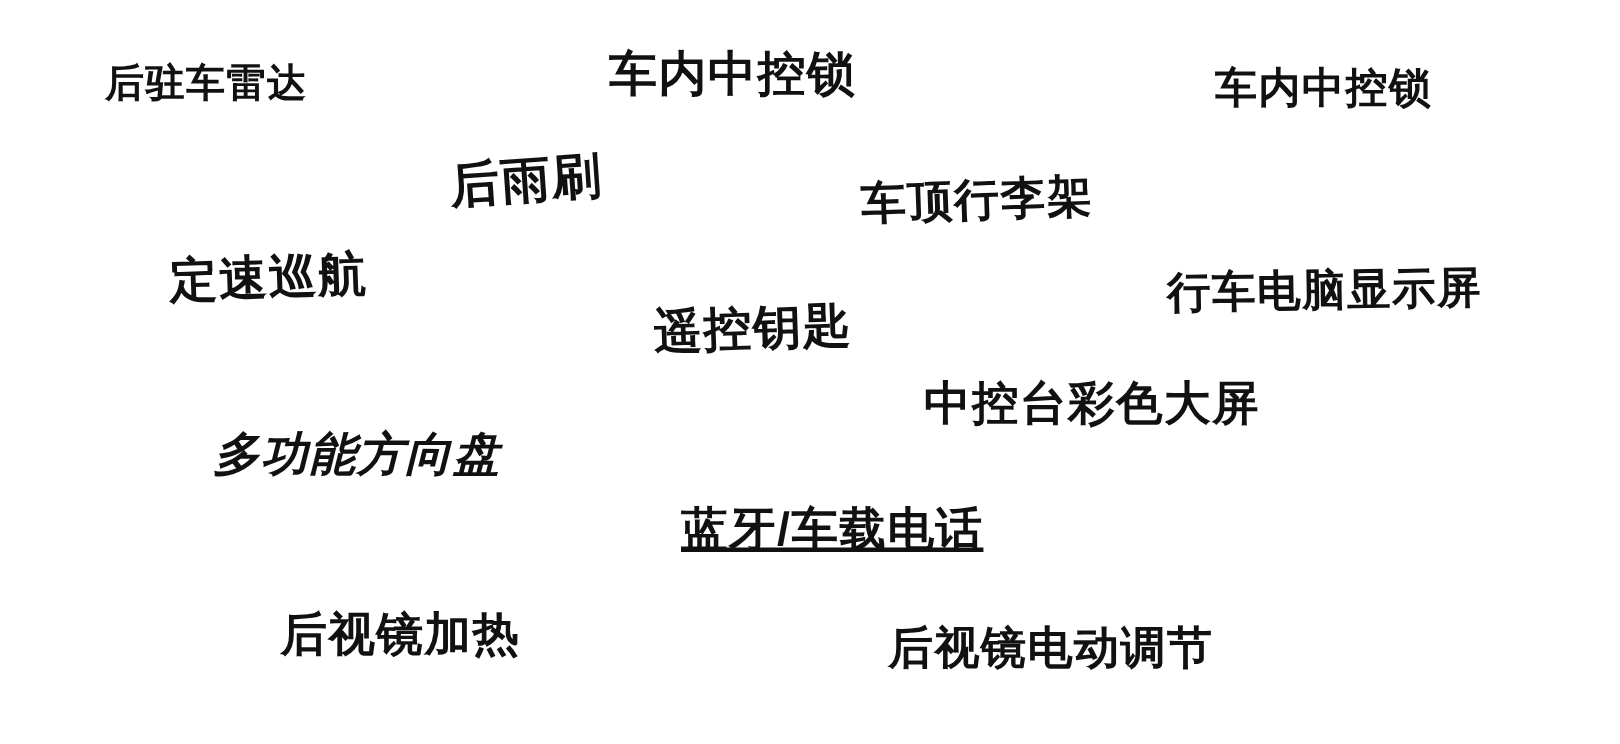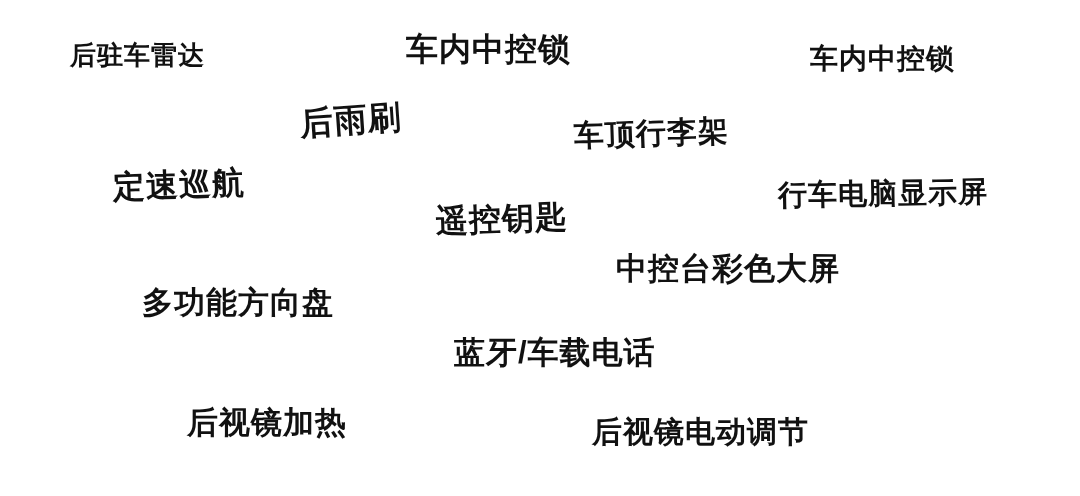--- a/index.html
+++ b/index.html
@@ -45,21 +45,21 @@
   <span class="tag" style="left:574px; top:116px; font-size:30px; transform:rotate(-2deg);">车顶行李架</span>
 
   <span class="tag" style="left:113px; top:166px; font-size:32px; transform:rotate(-2deg);">定速巡航</span>
 
   <span class="tag" style="left:778px; top:176px; font-size:29px; transform:rotate(-1deg);">行车电脑显示屏</span>
 
   <span class="tag" style="left:436px; top:200px; font-size:32px; transform:rotate(-2deg);">遥控钥匙</span>
 
   <span class="tag" style="left:600px; top:248px; font-size:31px;margin-left:16px;">中控台彩色大屏</span>
 
-  <span class="tag" style="left:142px; top:282px; font-size:31px;">多功能方向盘</span>
+  <span class="tag" style="left:142px; top:282px; font-size:31px;font-style:italic;">多功能方向盘</span>
 
-  <span class="tag" style="left:454px; top:332px; font-size:31px;">蓝牙/车载电话</span>
+  <span class="tag" style="left:454px; top:332px; font-size:31px;text-decoration:underline;">蓝牙/车载电话</span>
 
   <span class="tag" style="left:187px; top:402px; font-size:31px;">后视镜加热</span>
 
   <span class="tag" style="left:592px; top:412px; font-size:30px;">后视镜电动调节</span>
 
 </div>
 
 </body></html>

